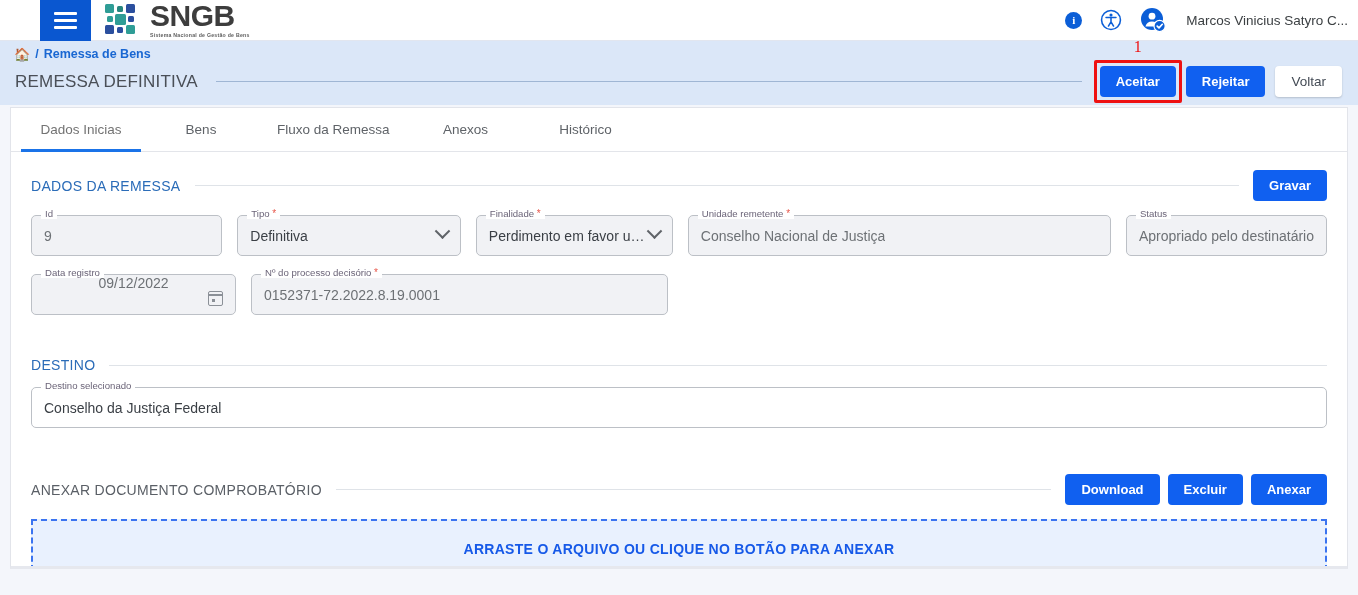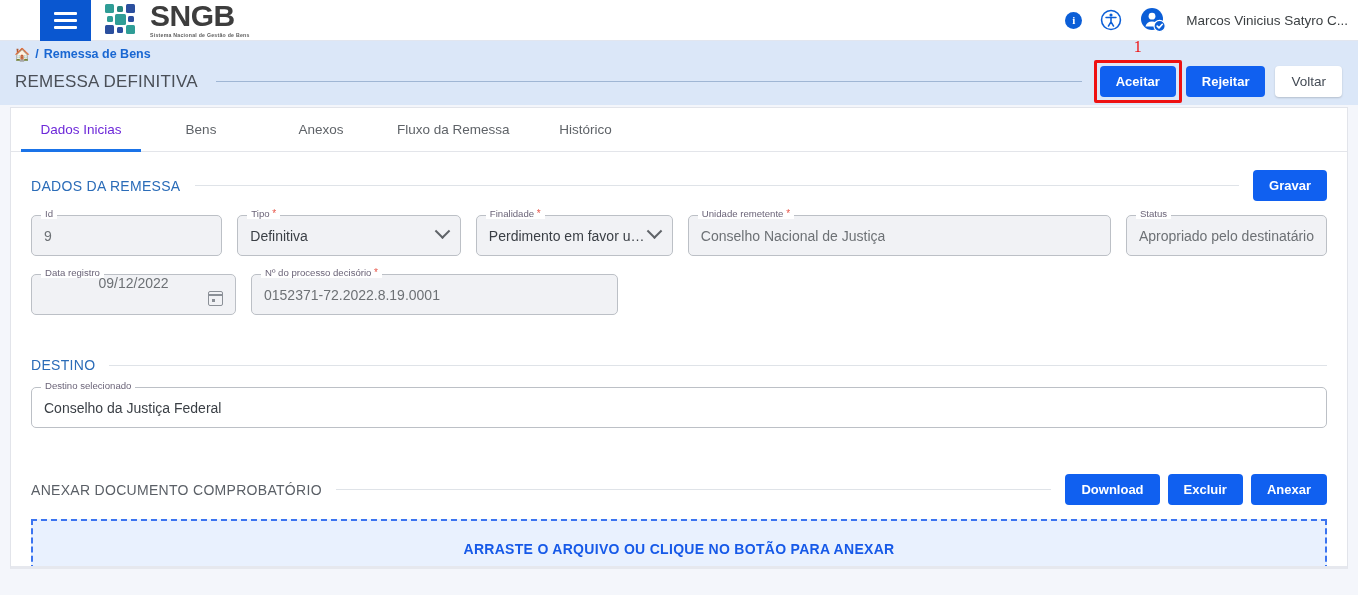--- a/index.html
+++ b/index.html
@@ -183,21 +183,21 @@
   .tab {
     font-size: 13.5px;
     color: #5f6368;
     padding: 0 16px;
     display: flex; align-items: center;
     justify-content: center;
     cursor: pointer;
     position: relative;
     min-width: 120px;
   }
-  .tab.active { color: #6d28d9; }
+  .tab.active { color: #737373; }
   .tab.active::after {
     content: "";
     position: absolute;
     left: 0; right: 0; bottom: -1px;
     height: 3px;
     background: #1a73e8;
   }
 
   .body-area { padding: 18px 20px 0 20px; }
 
@@ -370,24 +370,24 @@
 <div class="card">
 
   <div class="tabs">
     <div class="tab active">
       <span>Dados Inicias</span>
     </div>
     <div class="tab">
       <span>Bens</span>
     </div>
     <div class="tab">
+      <span>Fluxo da Remessa</span>
+    </div>
+    <div class="tab">
       <span>Anexos</span>
-    </div>
-    <div class="tab">
-      <span>Fluxo da Remessa</span>
     </div>
     <div class="tab">
       <span>Histórico</span>
     </div>
   </div>
 
   <div class="body-area">
 
     <div class="sec-head">
       <div class="sec-title">DADOS DA REMESSA</div>
@@ -426,21 +426,21 @@
       </div>
     </div>
 
     <div class="field-row" style="gap:15px; margin-top:18px;">
       <div class="fld" style="width:205px;flex-direction:column;">
         <span class="fld-label"><span>Data registro</span></span>
         <span class="fld-value">09/12/2022</span>
         <span class="cal-icon"></span>
       </div>
 
-      <div class="fld" style="width:367px;">
+      <div class="fld" style="width:417px;">
         <span class="fld-label"><span>Nº do processo decisório</span> <span class="req">*</span></span>
         <span class="fld-value">0152371-72.2022.8.19.0001</span>
       </div>
     </div>
 
     <div class="sec-head" style="margin-top:42px;">
       <div class="sec-title">DESTINO</div>
       <div class="sec-rule"></div>
     </div>
 

